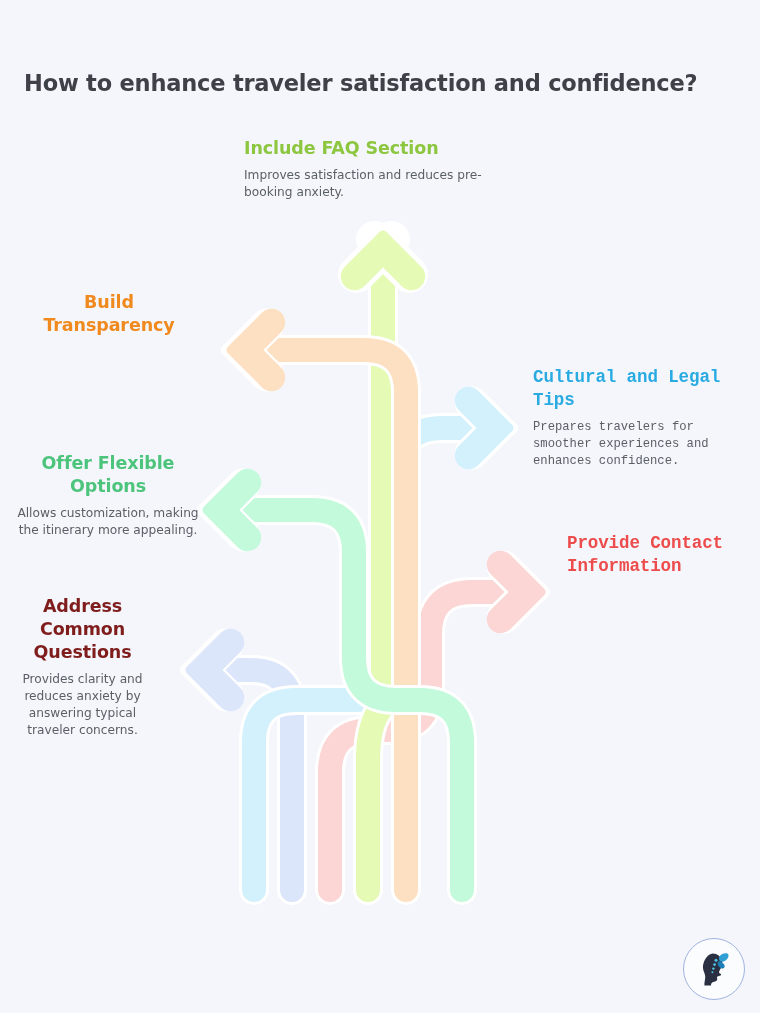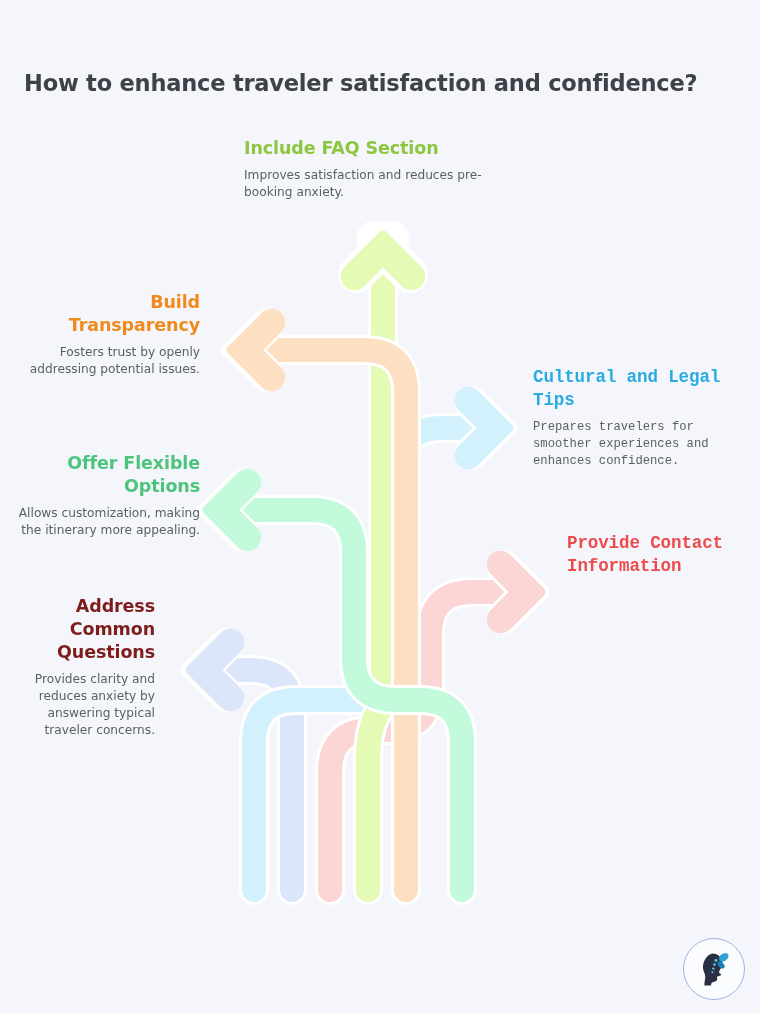--- a/index.html
+++ b/index.html
@@ -31,21 +31,21 @@
     font-weight:bold;
     line-height:23px;
     margin-bottom:7px;
     letter-spacing:-0.1px;
   }
   .block p {
     font-size:12.2px;
     line-height:17px;
     color:#5a5f66;
   }
-  .ta-r { text-align:right; }
+  .ta-r { text-align:center; }
   .ta-l { text-align:left;font-family:Liberation Mono, monospace; }
   .ta-c { text-align:left; }
 
   
   #b-faq          { left:244px; top:137px; width:280px; }
   #b-transparency { left:18px;  top:291px; width:182px; }
   #b-cultural     { left:533px; top:366px; width:210px; }
   #b-flexible     { left:16px;  top:452px; width:184px; }
   #b-contact      { left:567px; top:532px; width:186px; }
   #b-address      { left:10px;  top:595px; width:145px; }
@@ -124,21 +124,20 @@
     </g>
   </svg>
 
   <div class="block ta-c" id="b-faq">
     <h3 style="color:#8dc63f">Include FAQ Section</h3>
     <p>Improves satisfaction and reduces pre-booking anxiety.</p>
   </div>
 
   <div class="block ta-r" id="b-transparency">
     <h3 style="color:#f08a1e">Build Transparency</h3>
-    <p>Fosters trust by openly addressing potential issues.</p>
   </div>
 
   <div class="block ta-l" id="b-cultural">
     <h3 style="color:#29abe2">Cultural and Legal Tips</h3>
     <p>Prepares travelers for smoother experiences and enhances confidence.</p>
   </div>
 
   <div class="block ta-r" id="b-flexible">
     <h3 style="color:#4cc47c">Offer Flexible Options</h3>
     <p>Allows customization, making the itinerary more appealing.</p>

